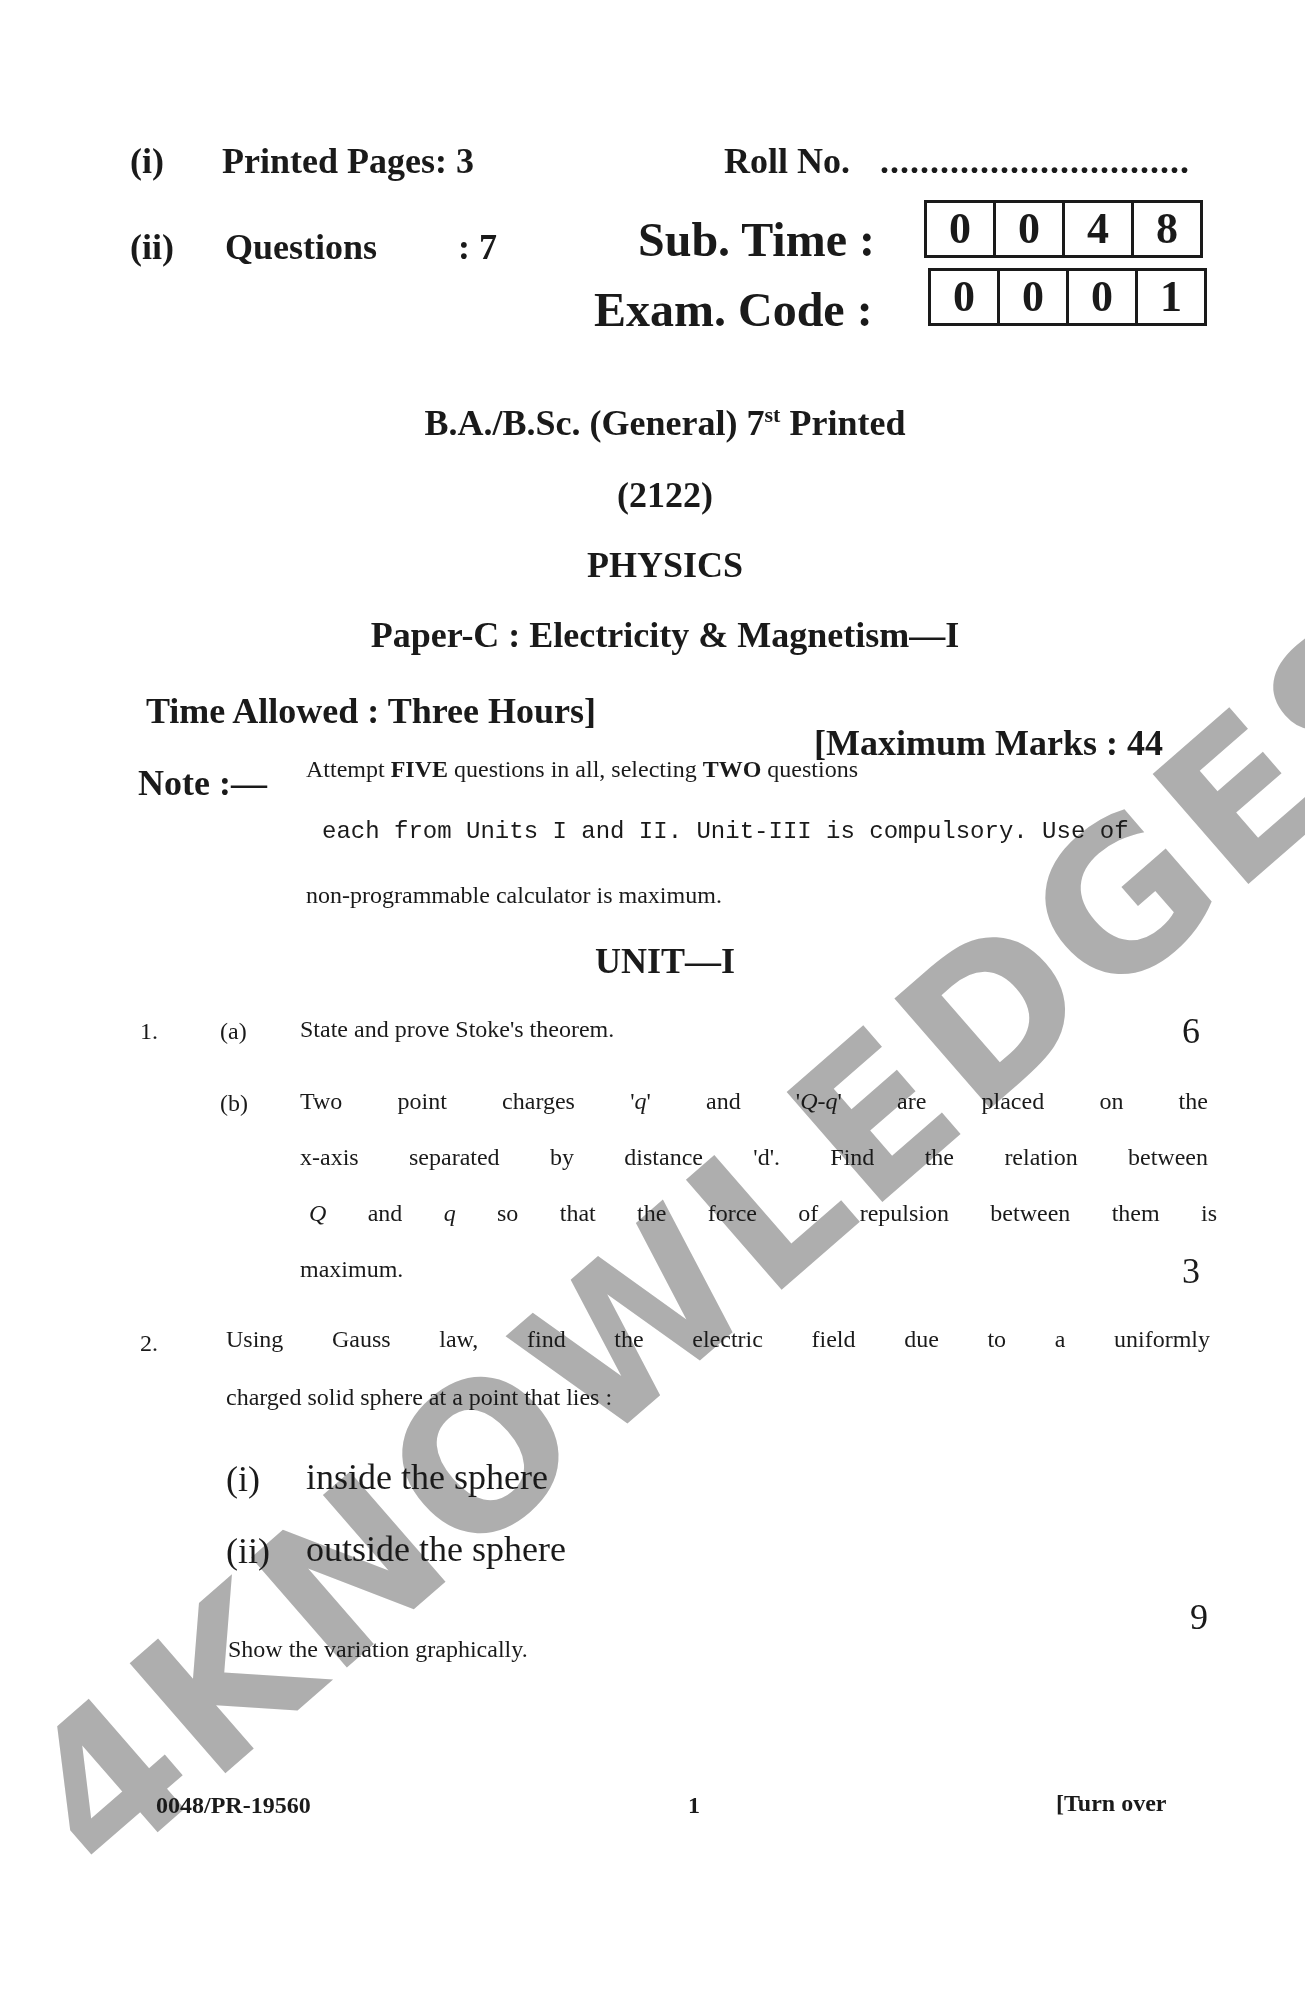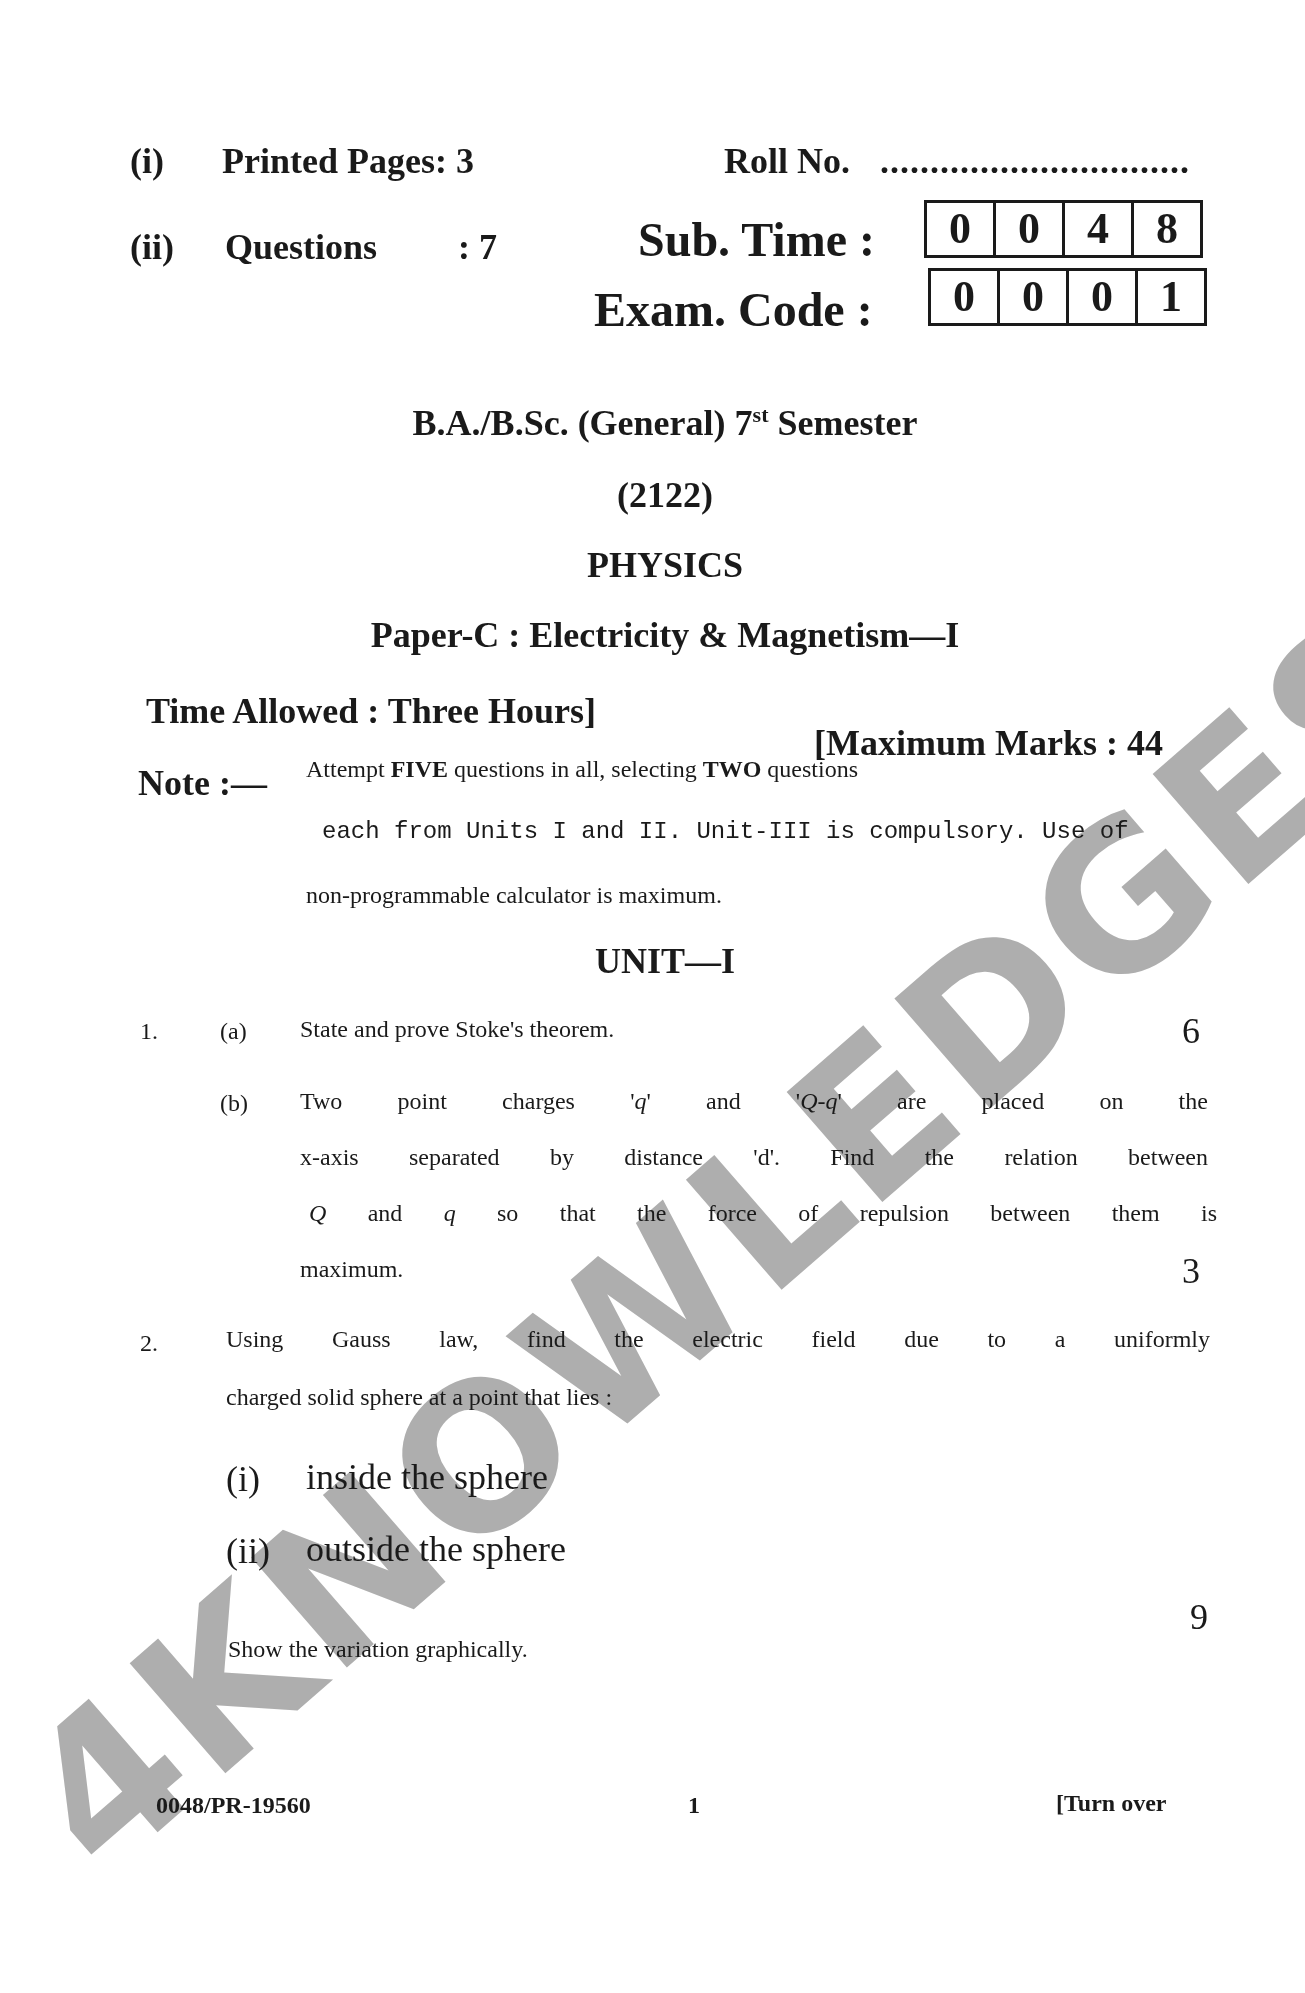--- a/index.html
+++ b/index.html
@@ -56,21 +56,21 @@
 
 <div class="abs big" style="left:594px; top:282px;">Exam. Code :</div>
 <div class="abs codebox" style="left:928px; top:268px;">
   <span>0</span>
   <span>0</span>
   <span>0</span>
   <span>1</span>
 </div>
 
 <div class="abs center title" style="top:402px;">
-  <span>B.A./B.Sc. (General) 7</span><sup style="font-size:22px;">st</sup><span> Semester</span>
+  <span>B.A./B.Sc. (General) 7</span><sup style="font-size:22px;">st</sup><span> Printed</span>
 </div>
 <div class="abs center title" style="top:474px;">(2122)</div>
 <div class="abs center title" style="top:544px;">PHYSICS</div>
 <div class="abs center title" style="top:614px;">Paper-C : Electricity &amp; Magnetism—I</div>
 
 <div class="abs title" style="left:146px; top:690px;">Time Allowed : Three Hours]</div>
 <div class="abs title" style="left:814px; top:682px;margin-top:40px;">[Maximum Marks : 44</div>
 
 <div class="abs title" style="left:138px; top:762px;">Note :—</div>
 <div class="abs body" style="left:306px; top:756px;">

